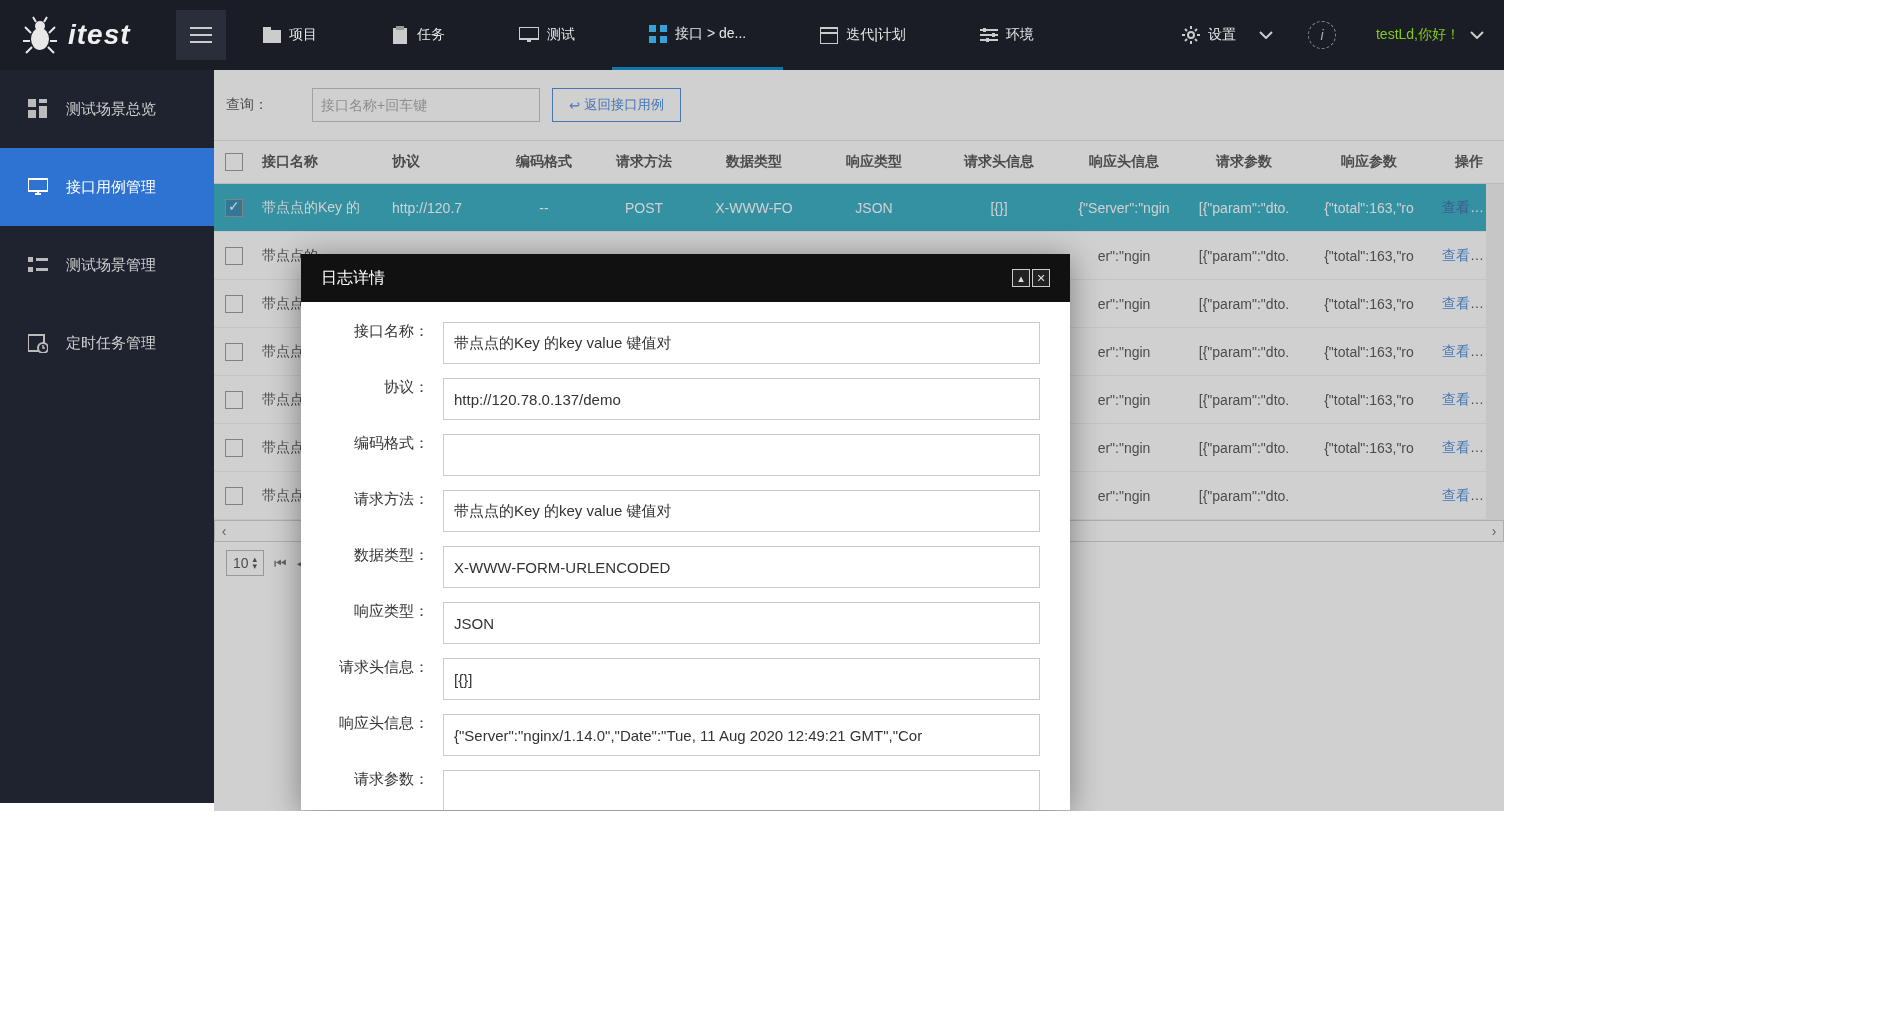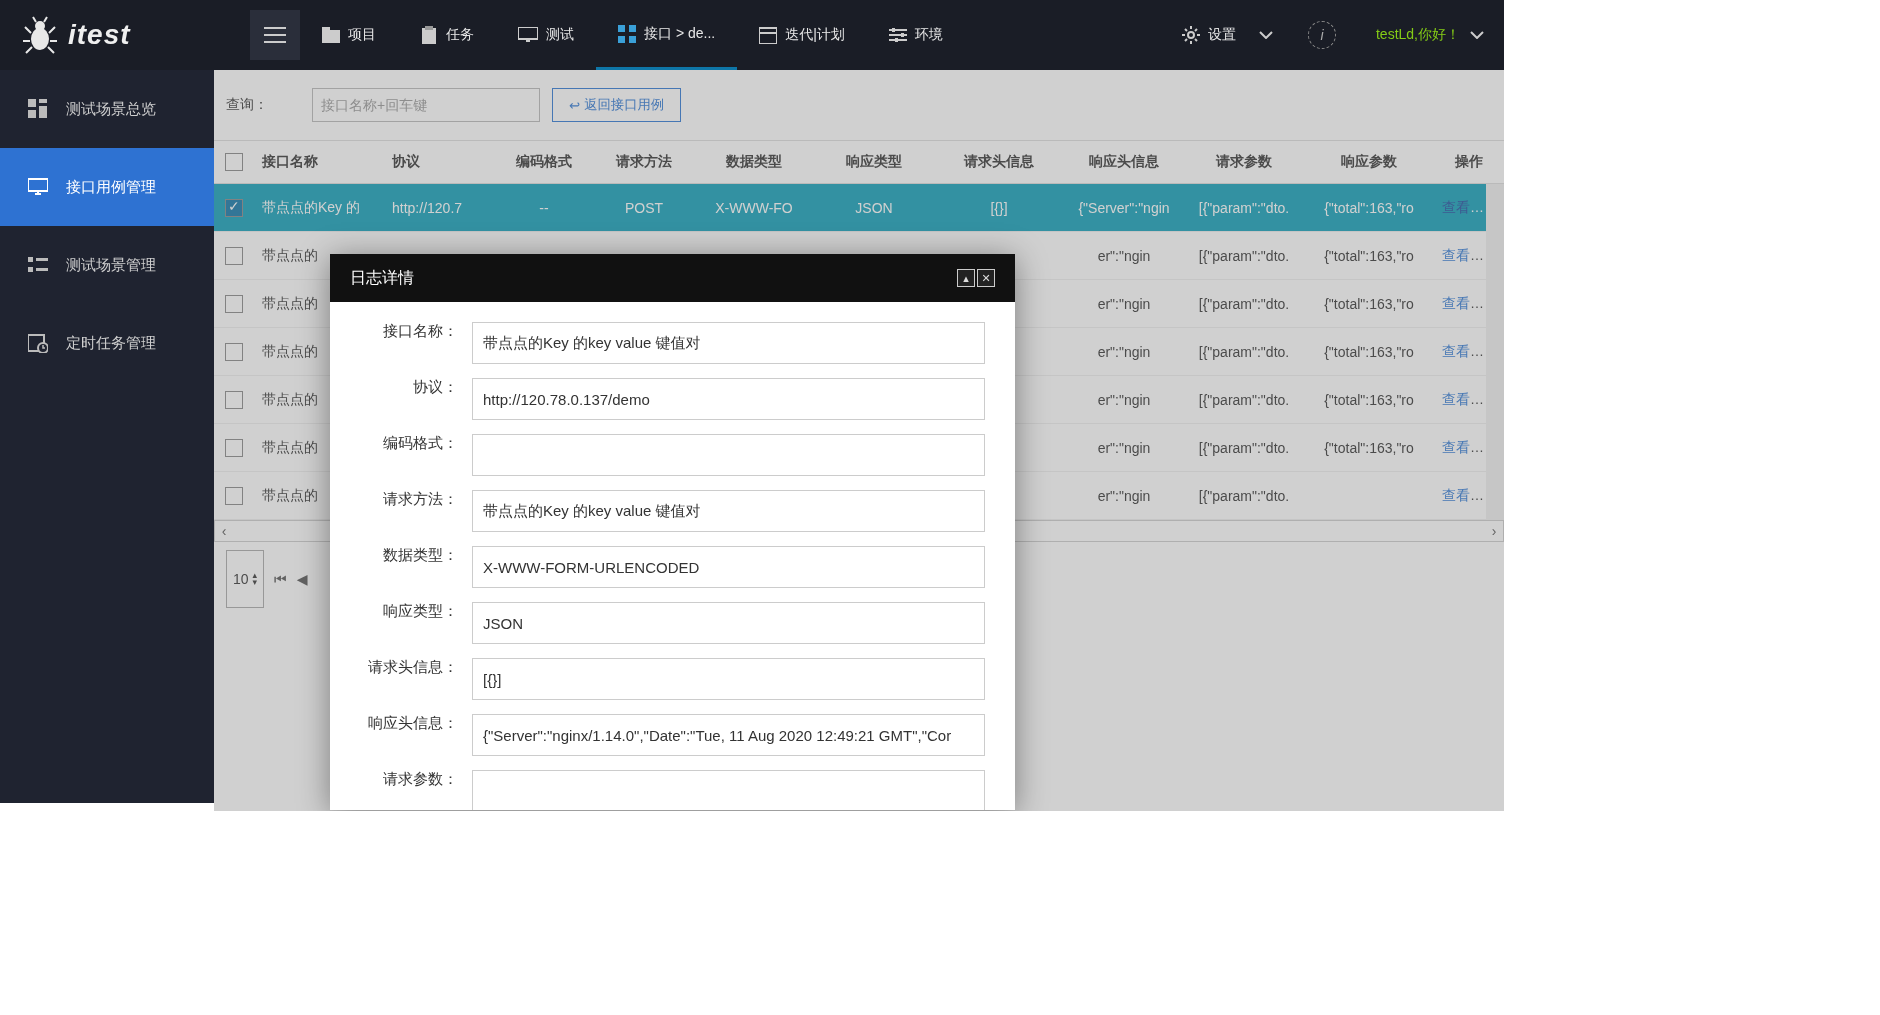--- a/index.html
+++ b/index.html
@@ -1,24 +1,24 @@
 <!DOCTYPE html>
 <html><head>
 <meta charset="utf-8">
 <style>
 * { box-sizing: border-box; margin: 0; padding: 0; }
 body { font-family: "Microsoft YaHei", Arial, sans-serif; font-size: 14px; background: #fff; color: #333; overflow: hidden; width: 1504px; height: 811px; position: relative; }
 
 .topbar { height: 70px; background: #1a1d26; display: flex; align-items: center; color: #d0d0d0; }
-.logo { display: flex; align-items: center; padding: 0 20px; width: 250px; }
+.logo { display: flex; align-items: center; padding: 0 20px; width: 176px; }
 .logo-bug { width: 40px; height: 40px; margin-right: 8px; }
 .logo-text { font-size: 28px; font-weight: bold; font-style: italic; color: #efefef; letter-spacing: 1px; }
 .hamburger { width: 50px; height: 50px; background: #2a2e3a; display: flex; align-items: center; justify-content: center; cursor: pointer; }
 .nav { display: flex; align-items: center; }
-.nav-item { display: flex; align-items: center; padding: 0 22px; height: 70px; cursor: pointer; }
+.nav-item { display: flex; align-items: center; padding: 0 37px; height: 70px; cursor: pointer; }
 .nav-item .ico { margin-right: 8px; }
 .nav-item .lbl { color: #e8e8e8; }
 .nav-item.active { border-bottom: 3px solid #0e76a8; }
 .nav-right { margin-left: auto; display: flex; align-items: center; padding-right: 20px; }
 .nav-right .chev { margin: 0 15px; }
 .info-circle { width: 28px; height: 28px; border: 1px dashed #888; border-radius: 50%; display: flex; align-items: center; justify-content: center; font-style: italic; color: #aaa; margin: 0 20px; }
 .user { color: #84cc16; margin-left: 20px; display: flex; align-items: center; }
 
 .sidebar { position: absolute; top: 70px; left: 0; width: 214px; bottom: 8px; background: #1f2330; color: #cfcfcf; }
 .side-item { display: flex; align-items: center; height: 78px; padding-left: 28px; cursor: pointer; }
@@ -45,27 +45,27 @@
 .grid-row .cell { font-weight: normal; }
 .grid-row.sel { background: #0e9fb8; color: #fff; }
 .grid-row.sel .link { color: #1f4a9f; }
 .link { color: #2c77d4; cursor: pointer; }
 
 .hscroll { display: flex; align-items: center; height: 22px; border: 1px solid #ccc; }
 .hscroll .arrow { width: 18px; text-align: center; cursor: pointer; color: #555; }
 .vscroll-stub { position: absolute; right: 0; top: 44px; width: 18px; height: 336px; background: #f0f0f0; }
 
 .pager { display: flex; align-items: center; padding: 8px 12px; gap: 10px; }
-.pagesize { border: 1px solid #aaa; padding: 20px 6px; display: flex; align-items: center; gap: 4px; cursor: pointer; }
+.pagesize { border: 1px solid #aaa; padding: 4px 6px; display: flex; align-items: center; gap: 4px; cursor: pointer; }
 .pagesize .tri { font-size: 9px; line-height: 7px; display: flex; flex-direction: column; }
 .pg-btn { color: #555; cursor: pointer; }
 
 .dim { position: absolute; inset: 0; background: rgba(120,120,120,0.35); }
 
-.dialog { position: absolute; left: 330px; top: 254px; width: 685px; height: 556px; background: #fff; box-shadow: 0 4px 30px rgba(0,0,0,0.4); display: flex; flex-direction: column; }
+.dialog { position: absolute; left: 301px; top: 254px; width: 769px; height: 556px; background: #fff; box-shadow: 0 4px 30px rgba(0,0,0,0.4); display: flex; flex-direction: column; }
 .dlg-title { height: 48px; background: #111; color: #fff; display: flex; align-items: center; padding: 0 20px; font-size: 16px; }
 .dlg-controls { margin-left: auto; display: flex; gap: 2px; }
 .dlg-btn { width: 18px; height: 18px; border: 1px solid #ccc; background: #222; color: #ddd; display: flex; align-items: center; justify-content: center; font-size: 11px; cursor: pointer; }
 .dlg-body { flex: 1; overflow: hidden; padding: 20px 30px 0 30px; position: relative; }
 .form-row { display: flex; margin-bottom: 14px; }
 .form-label { width: 98px; text-align: right; margin-right: 14px; font-size: 15px; }
 .form-value { flex: 1; border: 1px solid #ccc; height: 42px; padding: 18px 10px; display: flex; align-items: center; font-size: 15px; overflow: hidden; white-space: nowrap; }
 
 svg { display: block; }
 </style>

